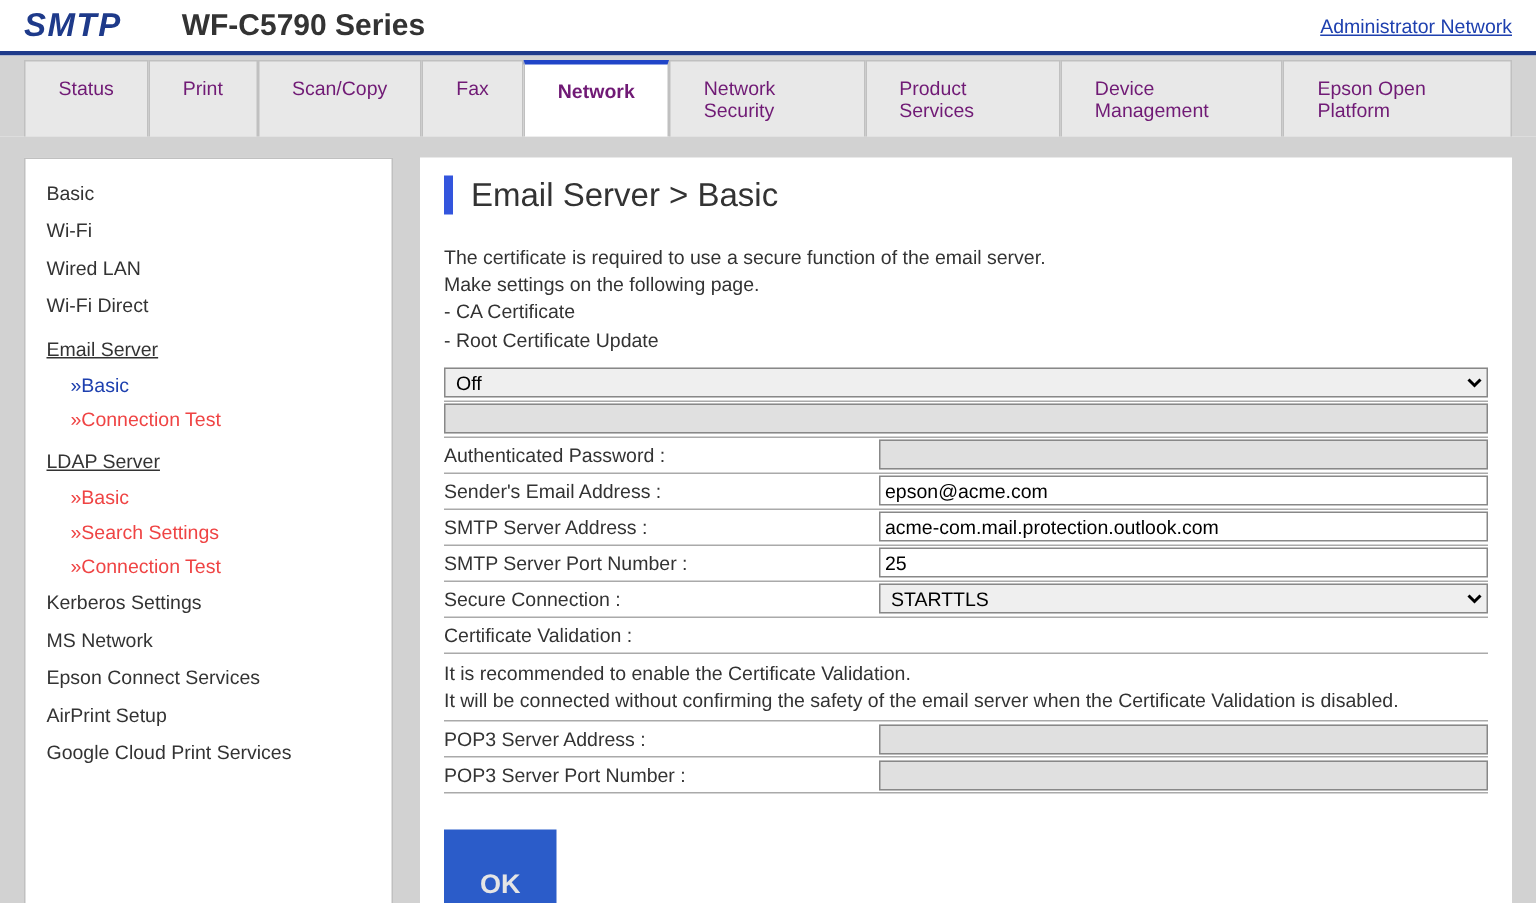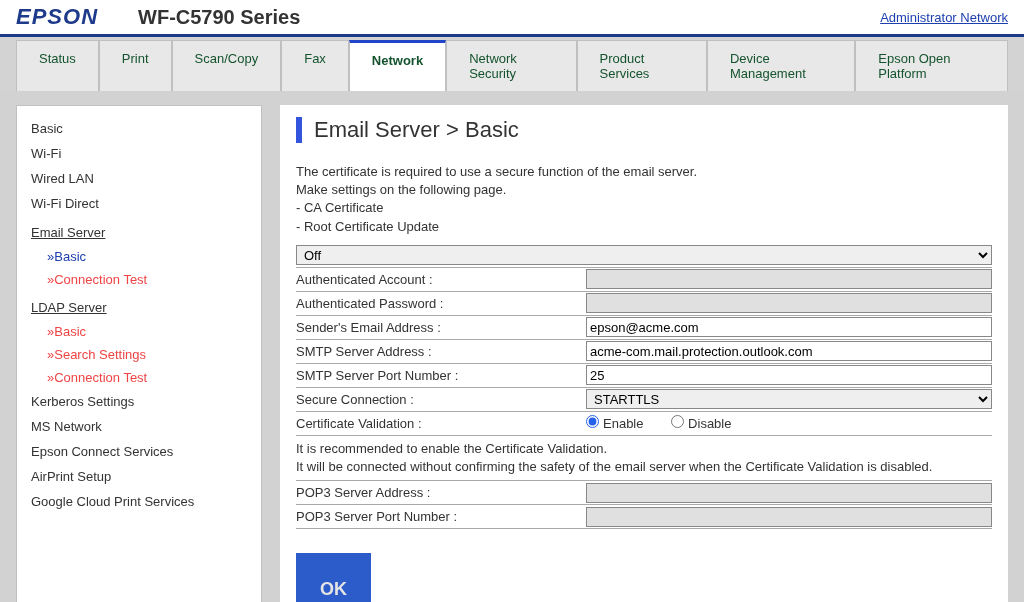--- a/index.html
+++ b/index.html
@@ -37,21 +37,21 @@
       background: #d3d3d3;
       padding: 3px 16px 0 16px;
     }
     .tab {
       padding: 10px 22px;
       background: #e8e8e8;
       border: 1px solid #c0c0c0;
       border-bottom: none;
       cursor: pointer;
       font-size: 13px;
-      color: #14532d;
+      color: #701a75;
       margin-right: 0;
     }
     .tab.active {
       background: #fff;
       border-top: 3px solid #2045c8;
       font-weight: bold;
       position: relative;
     }
     
     .body {
@@ -165,21 +165,21 @@
       padding: 26px 24px;
       font-size: 18px;
       font-weight: bold;
       cursor: pointer;
     }
   </style>
 </head>
 <body>
 
 <div class="header">
-  <div class="logo">EPSON</div>
+  <div class="logo">SMTP</div>
   <div class="model">WF-C5790 Series</div>
   <a class="logout">Administrator Network</a>
 </div>
 
 <div class="tabs">
   <div class="tab">Status</div>
   <div class="tab">Print</div>
   <div class="tab">Scan/Copy</div>
   <div class="tab">Fax</div>
   <div class="tab active">Network</div>
@@ -223,21 +223,20 @@
     </div>
     
     <div class="form-row">
       <div class="form-field">
         <select>
           <option>Off</option>
         </select>
       </div>
     </div>
     <div class="form-row">
-      <div class="form-label">Authenticated Account :</div>
       <div class="form-field"><input type="text" disabled="" value="" style=""></div>
     </div>
     <div class="form-row">
       <div class="form-label">Authenticated Password :</div>
       <div class="form-field"><input type="password" disabled="" value="" style=""></div>
     </div>
     <div class="form-row">
       <div class="form-label">Sender's Email Address :</div>
       <div class="form-field"><input type="text" value="epson@acme.com" style=""></div>
     </div>
@@ -252,24 +251,20 @@
     <div class="form-row">
       <div class="form-label">Secure Connection :</div>
       <div class="form-field">
         <select>
           <option>STARTTLS</option>
         </select>
       </div>
     </div>
     <div class="form-row">
       <div class="form-label">Certificate Validation :</div>
-      <div class="form-field radio-group">
-        <label><input type="radio" name="cv" checked="" style=""><span>Enable</span></label>
-        <label><input type="radio" name="cv" style=""><span>Disable</span></label>
-      </div>
     </div>
     <div class="note">
       <div>It is recommended to enable the Certificate Validation.</div>
       <div>It will be connected without confirming the safety of the email server when the Certificate Validation is disabled.</div>
     </div>
     <div class="form-row">
       <div class="form-label">POP3 Server Address :</div>
       <div class="form-field"><input type="text" disabled="" value="" style=""></div>
     </div>
     <div class="form-row">

